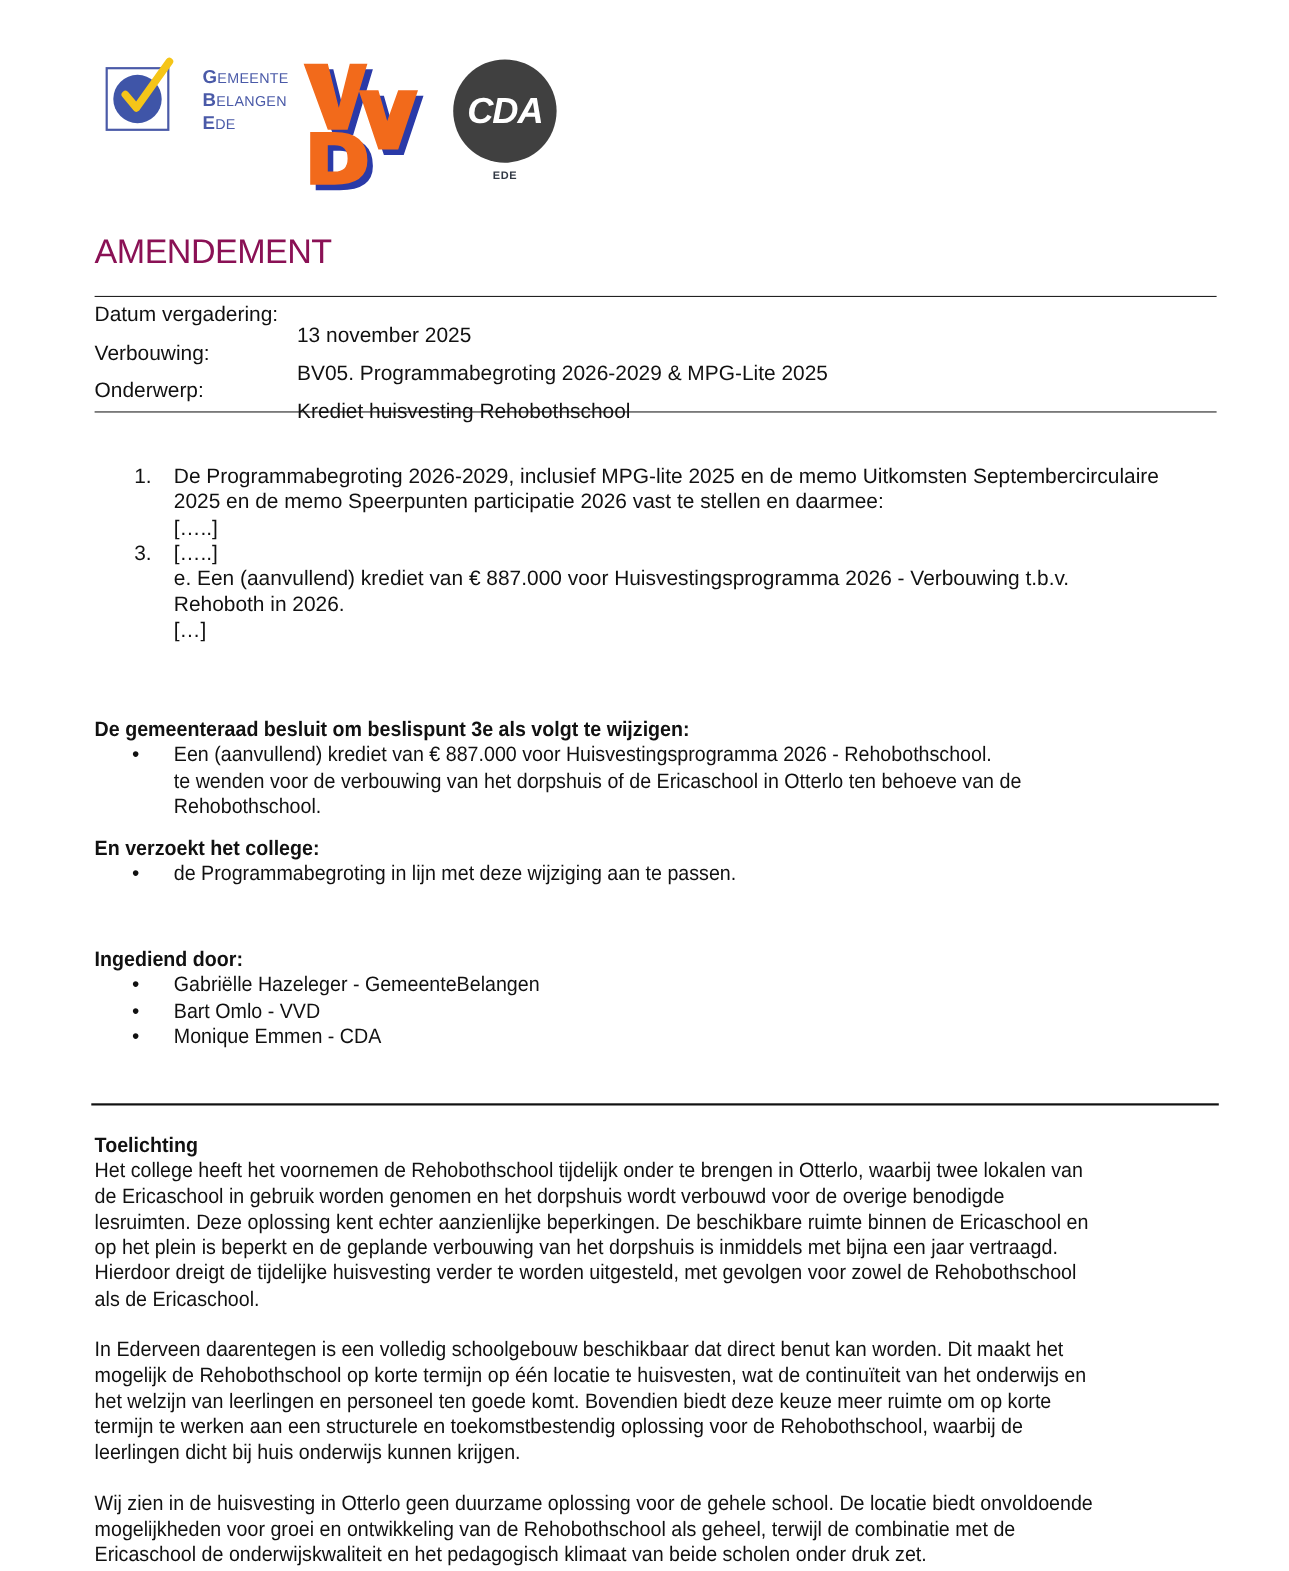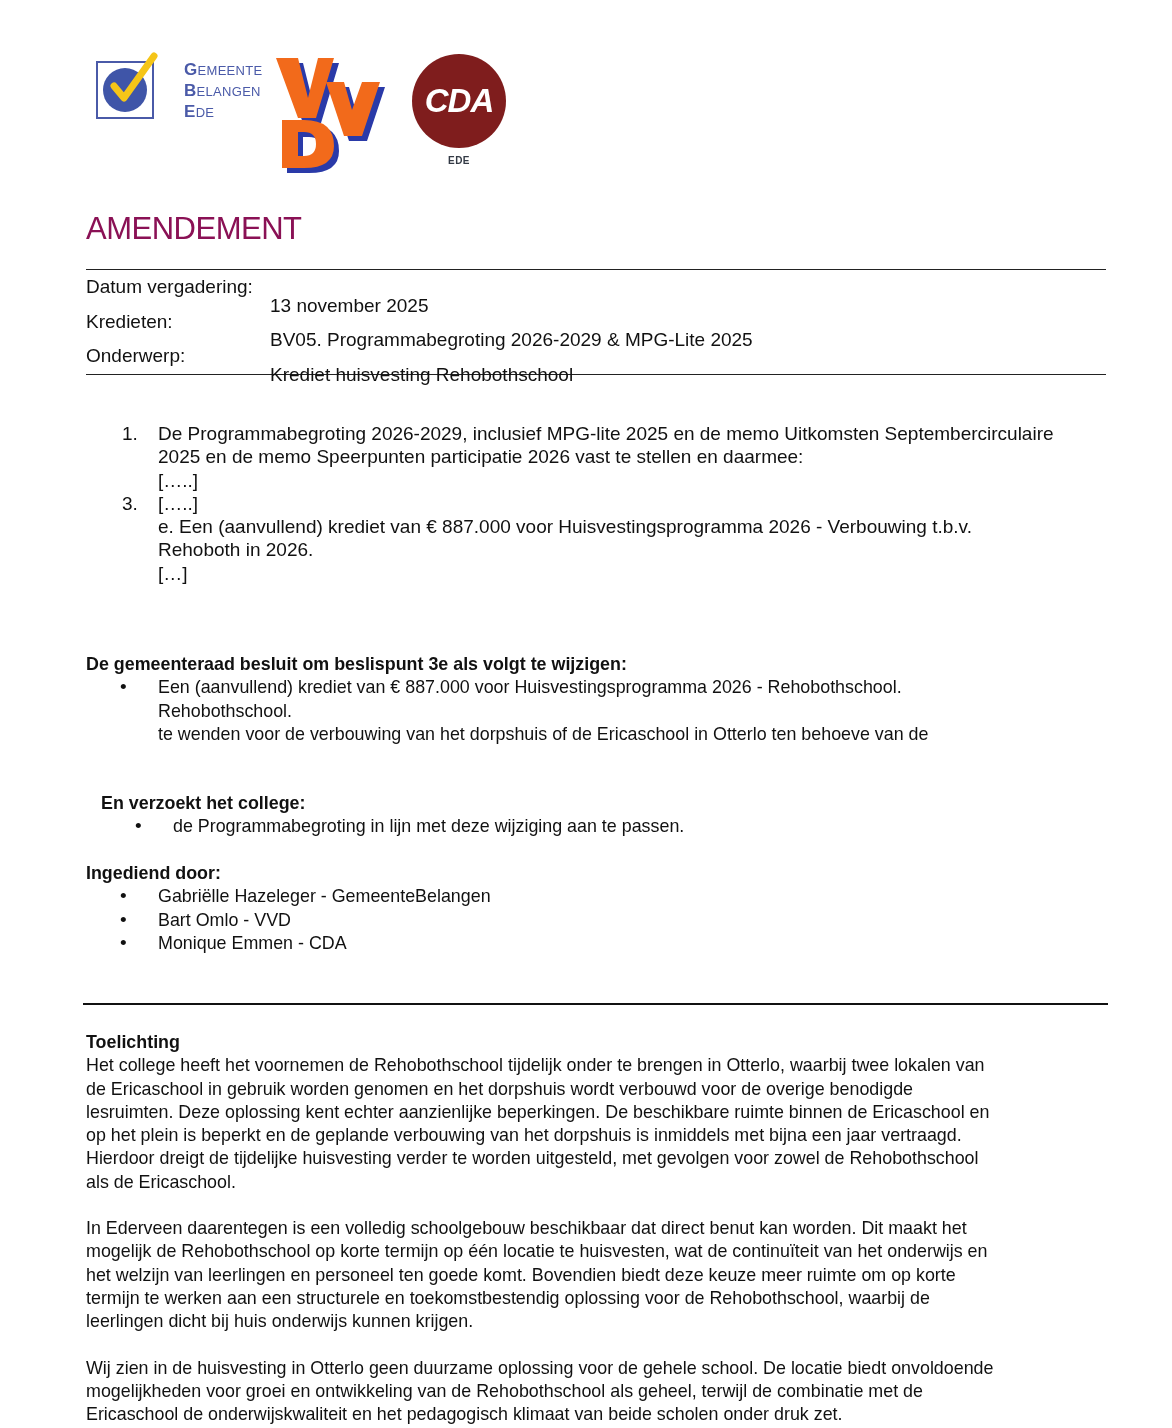--- a/index.html
+++ b/index.html
@@ -9,21 +9,21 @@
   }
   .logos { position: absolute; top: 50px; left: 94px; height: 125px; width: 440px; }
   .gbe { position: absolute; left: 0; top: 6px; width: 160px; height: 70px; }
   .gbe-box { position: absolute; left: 2px; top: 5px; width: 58px; height: 58px; border: 2px solid #4a5aa8; box-sizing: border-box; }
   .gbe-circle { position: absolute; left: 9px; top: 12px; width: 44px; height: 44px; border-radius: 50%; background: #3f55a8; }
   .gbe-check { position: absolute; left: 8px; top: -6px; width: 60px; height: 60px; }
   .gbe-text { position: absolute; left: 66px; top: 4px; line-height: 20px; color: #4a5aa8; font-size: 13px; letter-spacing: 0.3px; margin-left: 24px; }
   .gbe-text span.big { font-size: 17px; font-weight: bold; }
   .vvd { position: absolute; left: 180px; top: 0; width: 120px; height: 125px; }
   .cda { position: absolute; left: 318px; top: 4px; width: 96px; height: 120px; }
-  .cda-circle { position: absolute; left: 0; top: 0; width: 94px; height: 94px; border-radius: 50%; background: #7f1d1d; display: flex; align-items: center; justify-content: center; }
+  .cda-circle { position: absolute; left: 0; top: 0; width: 94px; height: 94px; border-radius: 50%; background: #404040; display: flex; align-items: center; justify-content: center; }
   .cda-circle span { color: #fff; font-weight: bold; font-style: italic; font-size: 33px; letter-spacing: -1px; }
   .cda-ede { position: absolute; left: 0; width: 94px; top: 101px; text-align: center; color: #333a45; font-size: 10px; font-weight: bold; letter-spacing: 0.5px; }
 
   .title { position: absolute; left: 86px; top: 211px; color: #8a1155; font-size: 31px; letter-spacing: -0.5px; text-align: right; }
   .meta { position: absolute; left: 86px; top: 269px; width: 1020px; border-top: 1.5px solid #222; border-bottom: 1.5px solid #222; }
   .meta-row { display: flex; height: 34.5px; align-items: center; font-size: 19px; }
   .meta-row .k { width: 184px; }
   .meta-row .v { flex: 1; margin-top: 37px; }
 
   .section { position: absolute; left: 86px; width: 1020px; line-height: 23.3px; }
@@ -77,21 +77,21 @@
 </div>
 
 <div class="title">AMENDEMENT</div>
 
 <div class="meta">
   <div class="meta-row">
     <div class="k">Datum vergadering:</div>
     <div class="v">13 november 2025</div>
   </div>
   <div class="meta-row">
-    <div class="k">Kredieten:</div>
+    <div class="k">Verbouwing:</div>
     <div class="v">BV05. Programmabegroting 2026-2029 &amp; MPG-Lite 2025</div>
   </div>
   <div class="meta-row">
     <div class="k">Onderwerp:</div>
     <div class="v">Krediet huisvesting Rehobothschool</div>
   </div>
 </div>
 
 <div class="section" style="top:422px;">
   <div class="ol-item">
@@ -112,27 +112,27 @@
     </div>
   </div>
 </div>
 
 <div class="section" style="top:652px;">
   <div class="h"><span class="cond">De gemeenteraad besluit om beslispunt 3e als volgt te wijzigen:</span></div>
   <div class="ul-item">
     <div class="bullet">•</div>
     <div class="ul-body">
       <div><span class="cond">Een (aanvullend) krediet van € 887.000 voor Huisvestingsprogramma 2026 - Rehobothschool.</span></div>
+      <div><span class="cond">te wenden voor de verbouwing van het dorpshuis of de Ericaschool in Otterlo ten behoeve van de</span></div>
       <div><span class="cond">Rehobothschool.</span></div>
-      <div><span class="cond">te wenden voor de verbouwing van het dorpshuis of de Ericaschool in Otterlo ten behoeve van de</span></div>
     </div>
   </div>
 </div>
 
-<div class="section" style="top:791px;margin-left:15px;">
+<div class="section" style="top:760px;">
   <div class="h"><span class="cond">En verzoekt het college:</span></div>
   <div class="ul-item">
     <div class="bullet">•</div>
     <div class="ul-body"><span class="cond">de Programmabegroting in lijn met deze wijziging aan te passen.</span></div>
   </div>
 </div>
 
 <div class="section" style="top:861px;">
   <div class="h"><span class="cond">Ingediend door:</span></div>
   <div class="ul-item">

